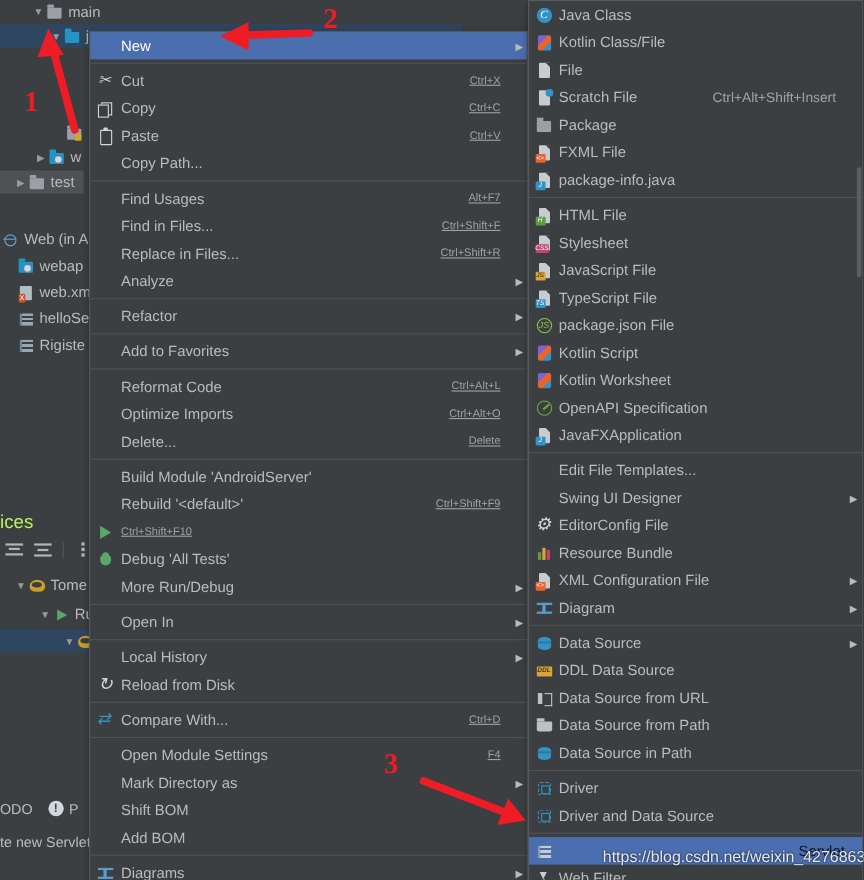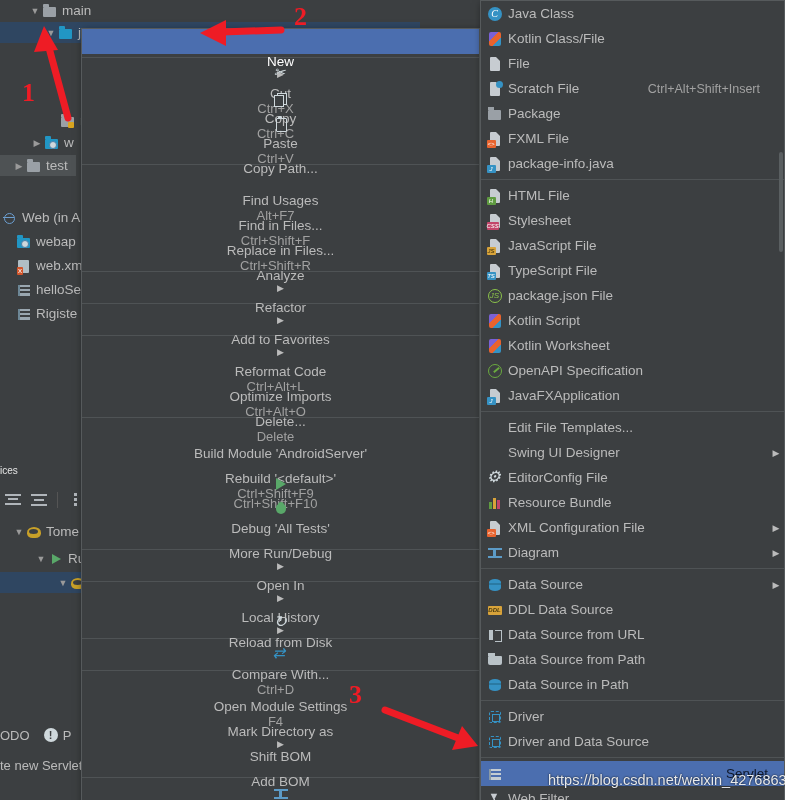--- a/index.html
+++ b/index.html
@@ -95,21 +95,21 @@
     background:#3c3f41; border-radius:50%;
   }
   .play-ico {
     position:absolute; left:4px; top:3px; width:0; height:0;
     border-left:9px solid #59a869;
     border-top:5.5px solid transparent;
     border-bottom:5.5px solid transparent;
   }
 
   
-  .services-label { position:absolute; left:0; top:465px; color:#e5e5e5; font-size:10px;}
+  .services-label { position:absolute; left:0; top:465px; color:#bef264; font-size:17px;}
   .svc-toolbar { position:absolute; left:0; top:487px; width:120px; height:26px; display:flex; align-items:center; }
   .svc-btn { width:26px; height:22px; position:relative; }
   .svc-bar { position:absolute; background:#b0b5ba; height:2px; left:5px; }
   .divider-v { width:1px; height:16px; background:#555; margin:0 5px; }
   .dots3 { position:absolute; left:11px; top:4px; width:3px; height:3px; background:#b0b5ba; box-shadow:0 5px 0 #b0b5ba, 0 10px 0 #b0b5ba; }
 
   .bottom-bar {
     position:absolute; left:0; top:724px; width:250px; height:22px;
     display:flex; align-items:center; color:#bbbbbb; font-size:13px;
   }
@@ -125,26 +125,26 @@
   
   .ctx-menu {
     position:absolute; left:81px; top:28px; width:399px;
     background:#3c3f41;
     border:1px solid #565a5c;
     box-shadow: 2px 3px 8px rgba(0,0,0,.55);
     padding:0;
   }
   .mi {
     position:relative; height:25px; display:flex; align-items:center;
-    color:#bbbbbb; font-size:13.5px; white-space:nowrap; cursor:default;flex-direction:column;
+    color:#bbbbbb; font-size:13.5px; white-space:nowrap; cursor:default;
   }
   .mi.sel { background:#4b6eaf; color:#ffffff; }
   .mi .mi-icon { width:28px; flex:none; display:flex; align-items:center; justify-content:center; height:100%; }
   .mi .mi-text { flex:1 1 auto; }
-  .mi .mi-key { color:#a1a1a1; font-size:13px; padding-right:10px; }
+  .mi .mi-key { color:#a1a1a1; font-size:10px; padding-right:10px;text-decoration:underline; }
   .mi .mi-arrow {
     width:14px; flex:none; text-align:center; color:#bbbbbb; font-size:9px;
   }
   .mi-sep { height:1px; background:#4f5355; margin:3px 0; }
 
   
   .ic { position:relative; width:16px; height:16px; display:inline-block; }
   .ic-scissors:before{
     content:'\2702'; color:#cfd8dc; font-size:14px; position:absolute; left:1px; top:-2px;
   }

